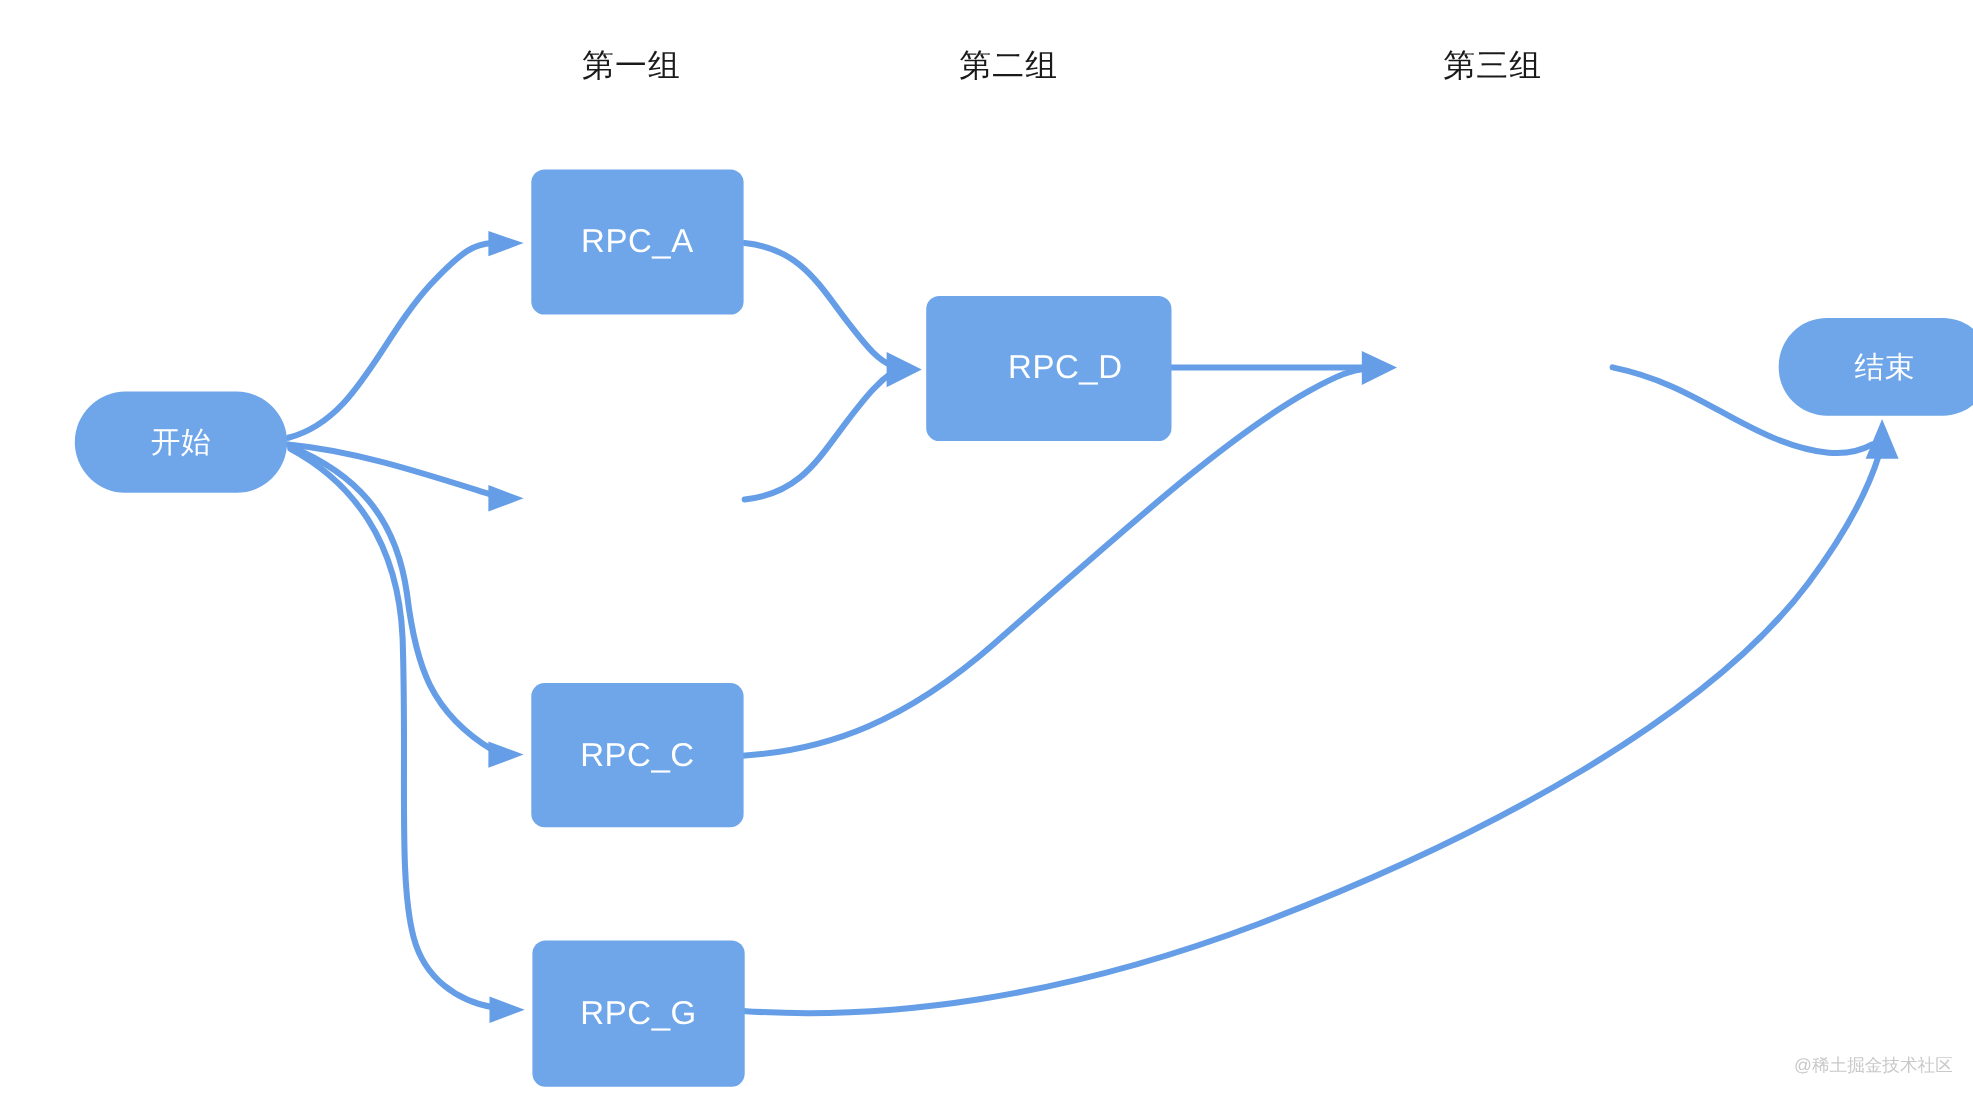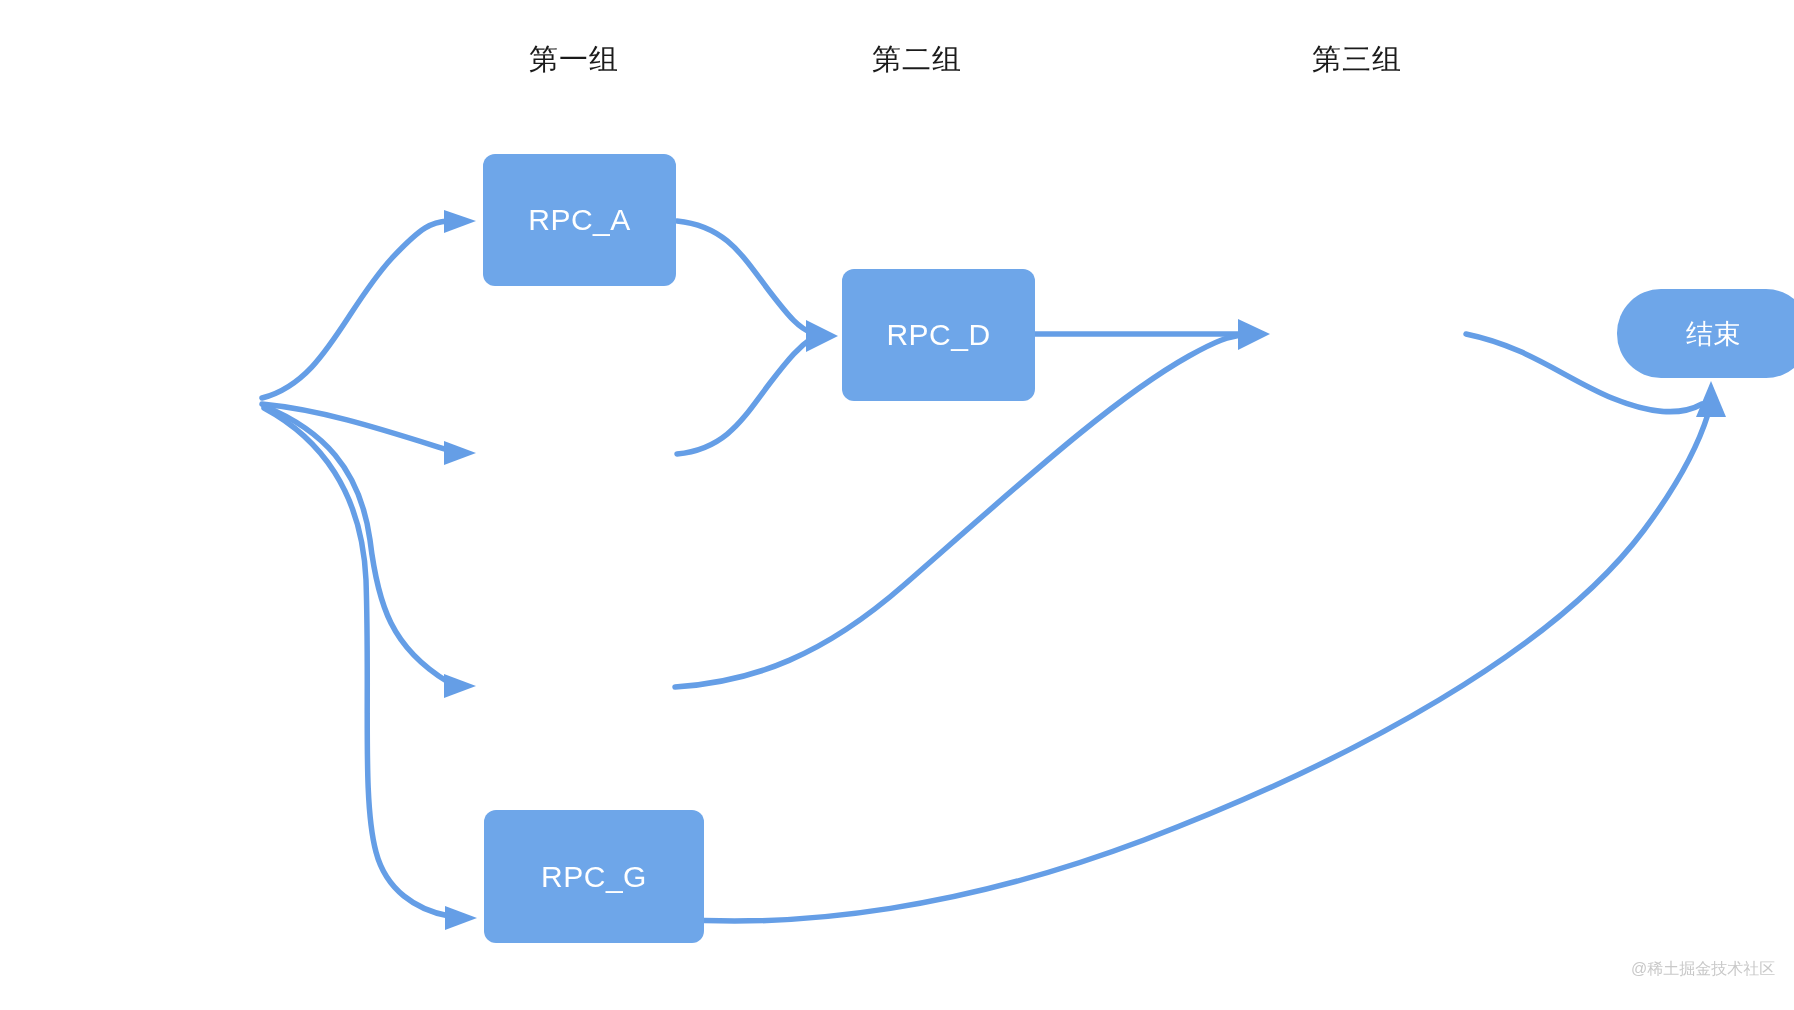--- a/index.html
+++ b/index.html
@@ -62,32 +62,38 @@
     <path d="M 1442 334 C 1505 347 1540 378 1588 398 C 1625 413 1655 417 1678 404"></path>
 
     <path d="M 651 919 C 780 928 940 908 1120 840 C 1330 760 1530 650 1620 530 C 1655 483 1675 443 1684 414"></path>
     <polygon points="1672,417 1687,381 1702,417"></polygon>
   </svg>
 
   <div class="col-header" style="left:550px;">第一组</div>
   <div class="col-header" style="left:893px;">第二组</div>
   <div class="col-header" style="left:1333px;">第三组</div>
 
+  <div class="node terminal" style="left:44px;top:356px;width:193px;height:92px;">
+    <span>开始</span>
+  </div>
 
   <div class="node process" style="left:459px;top:154px;width:193px;height:132px;">
     <span>RPC_A</span>
   </div>
 
 
+  <div class="node process" style="left:459px;top:621px;width:193px;height:131px;">
+    <span>RPC_C</span>
+  </div>
 
-  <div class="node process" style="left:460px;top:810px;width:220px;height:133px;">
+  <div class="node process" style="left:460px;top:855px;width:193px;height:133px;">
     <span>RPC_G</span>
   </div>
 
-  <div class="node process" style="left:818px;top:269px;width:193px;height:132px;">
+  <div class="node process" style="left:818px;top:269px;width:193px;height:132px;padding-left:30px;">
     <span>RPC_D</span>
   </div>
 
 
   <div class="node terminal" style="left:1593px;top:289px;width:193px;height:89px;border-radius:44px;">
     <span>结束</span>
   </div>
 
   <div class="watermark">@稀土掘金技术社区</div>
 

